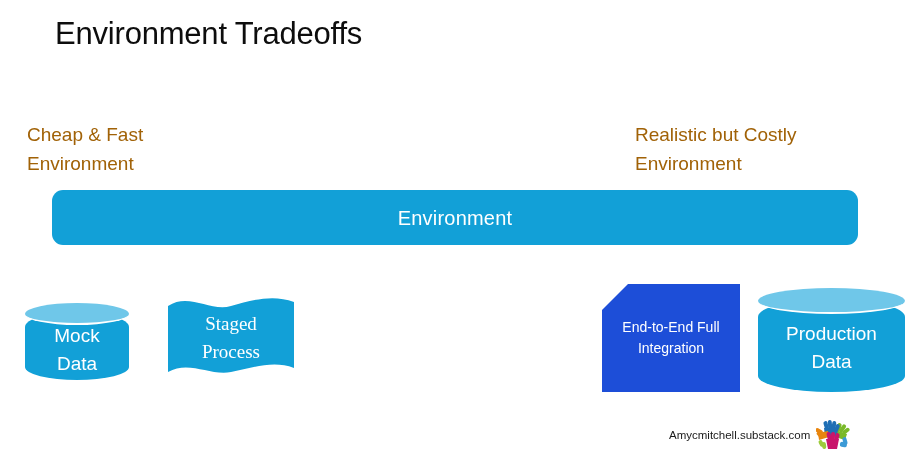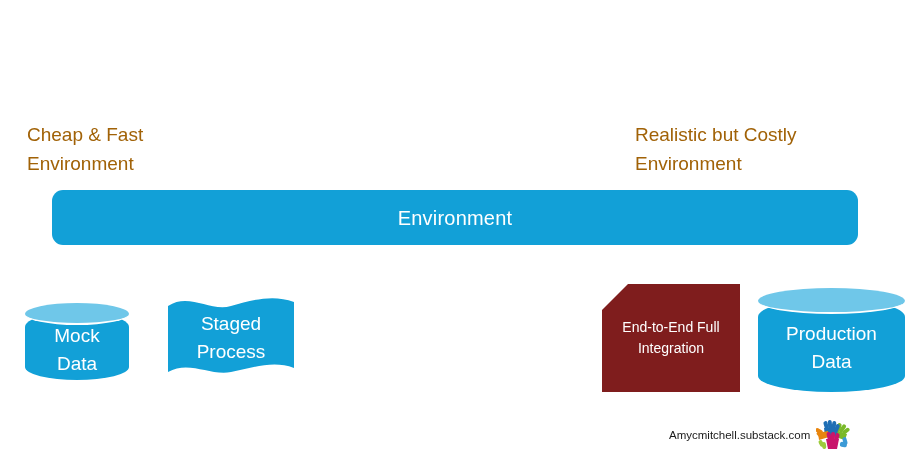--- a/index.html
+++ b/index.html
@@ -142,30 +142,31 @@
   .wave svg {
     position: absolute;
     left: 0;
     top: 0;
   }
   .wave .shape-text {
     position: absolute;
     left: 0; right: 0;
     top: 50%;
     transform: translateY(-50%);
+    font-family: Liberation Serif, serif;
   }
 
   
   .bevel-box {
     position: absolute;
     left: 602px;
     top: 284px;
     width: 138px;
     height: 108px;
-    background: #7f1d1d;
+    background: #1d4ed8;
     clip-path: polygon(26px 0, 100% 0, 100% 100%, 0 100%, 0 26px);
     display: flex;
     align-items: center;
     justify-content: center;
   }
 
   
   .footer {
     position: absolute;
     left: 669px;
@@ -188,20 +189,21 @@
     background: #ffffff;
     flex: none;
   }
   .footer-logo svg { display: block; }
 </style>
 </head>
 <body>
 
 <div class="slide">
 
+  <div class="title">Environment Tradeoffs</div>
 
   <div class="endpoint-label left">Cheap &amp; Fast
 Environment</div>
 
   <div class="endpoint-label right">Realistic but Costly
 Environment</div>
 
   <div class="env-bar">
     <span class="env-bar-label">Environment</span>
   </div>

